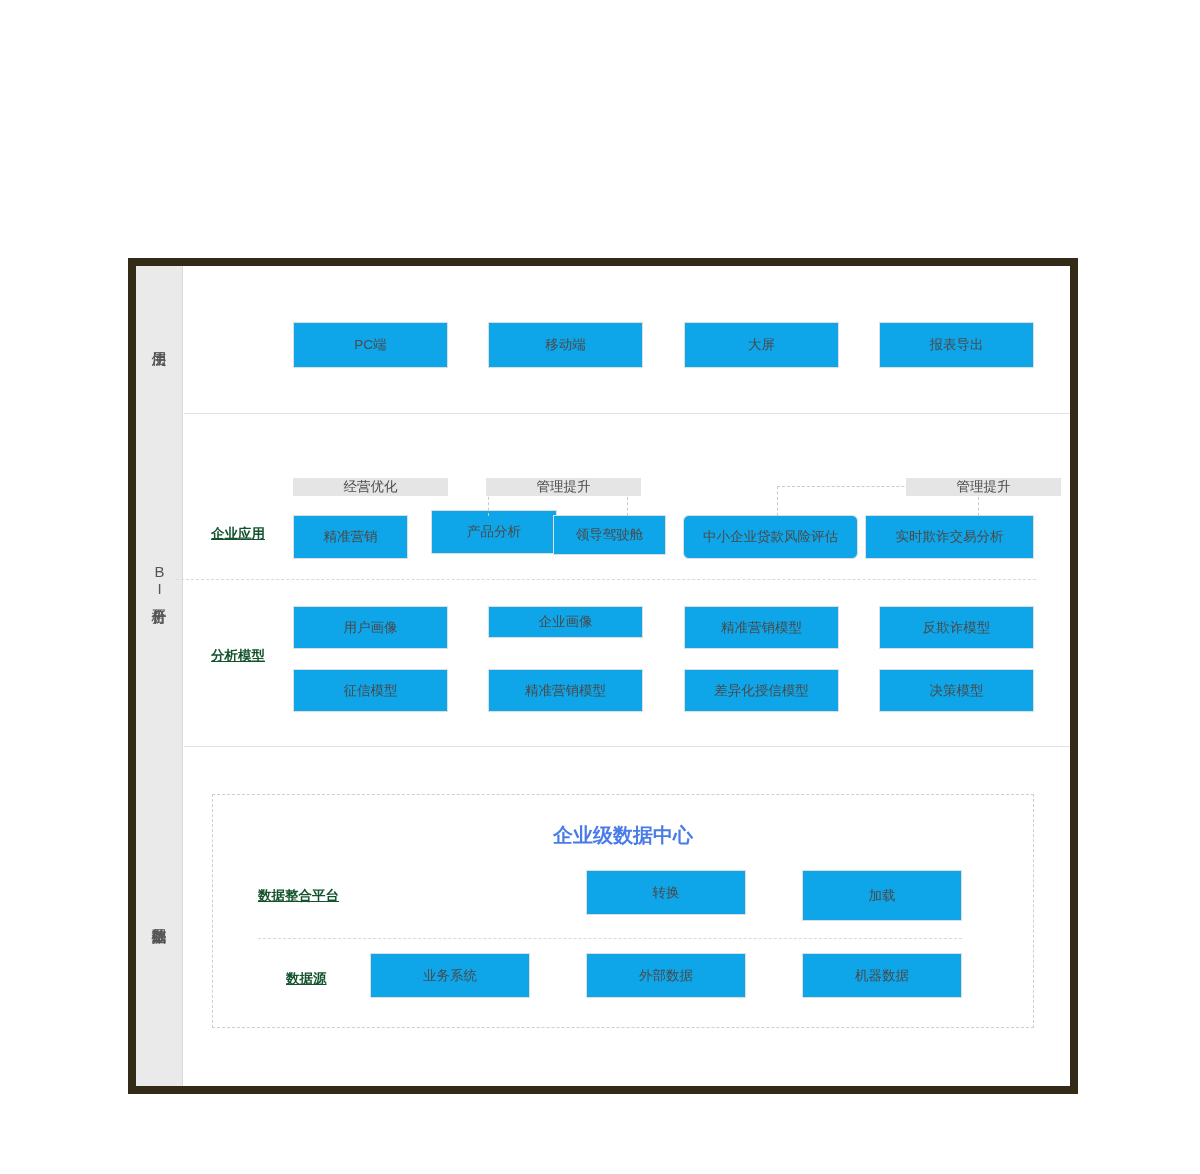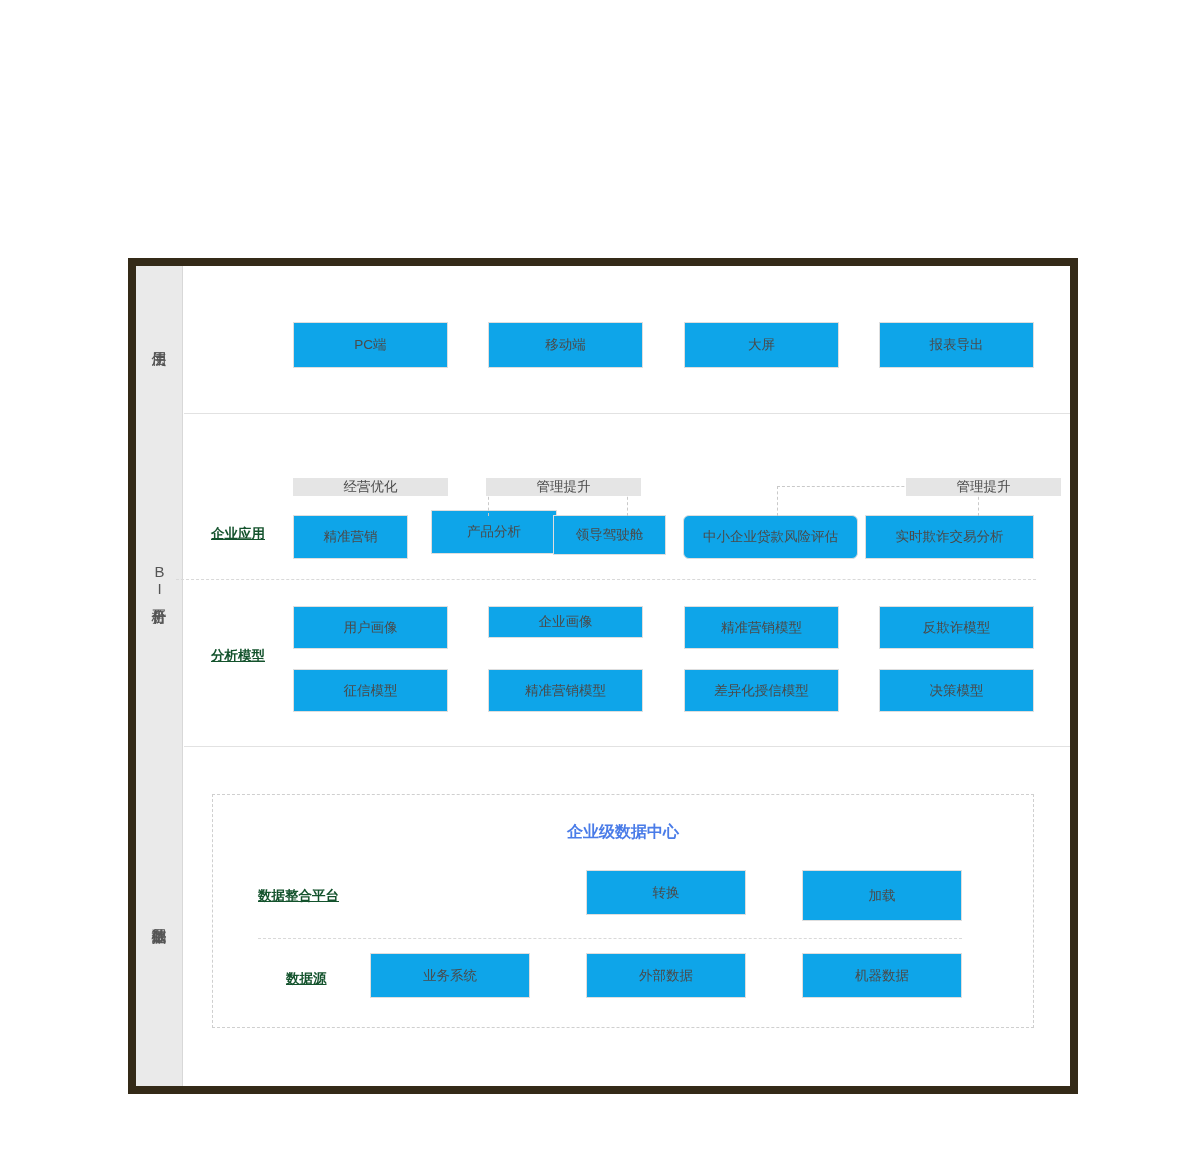--- a/index.html
+++ b/index.html
@@ -126,21 +126,21 @@
   .dc-box {
     position: absolute;
     border: 1px dashed #cfcfcf;
     background: #ffffff;
   }
   .dc-title {
     position: absolute;
     width: 100%;
     text-align: center;
     color: #4a7ce8;
-    font-size: 16px;
+    font-size: 20px;
     font-weight: bold;
     white-space: nowrap;
   }
 </style>
 </head>
 <body>
 
 <div id="canvas">
 
   <div class="frame">

